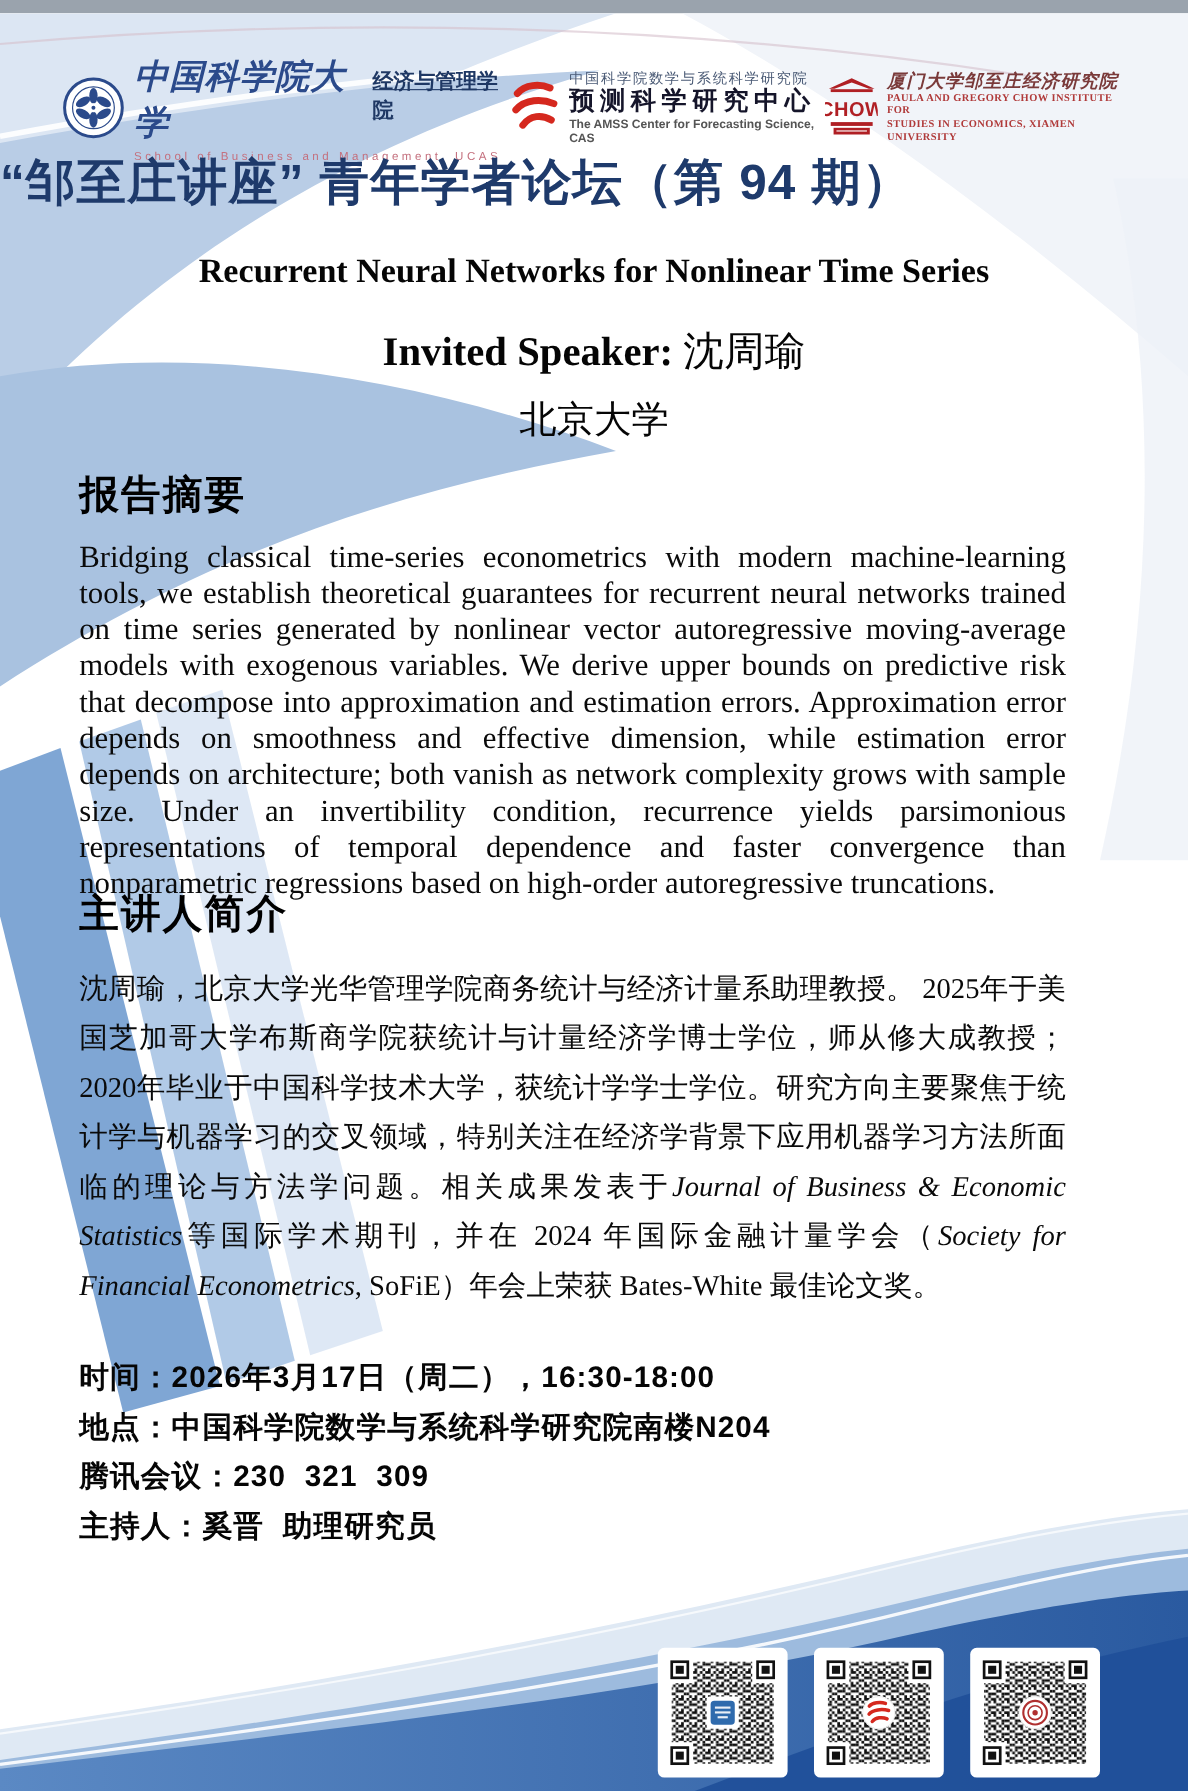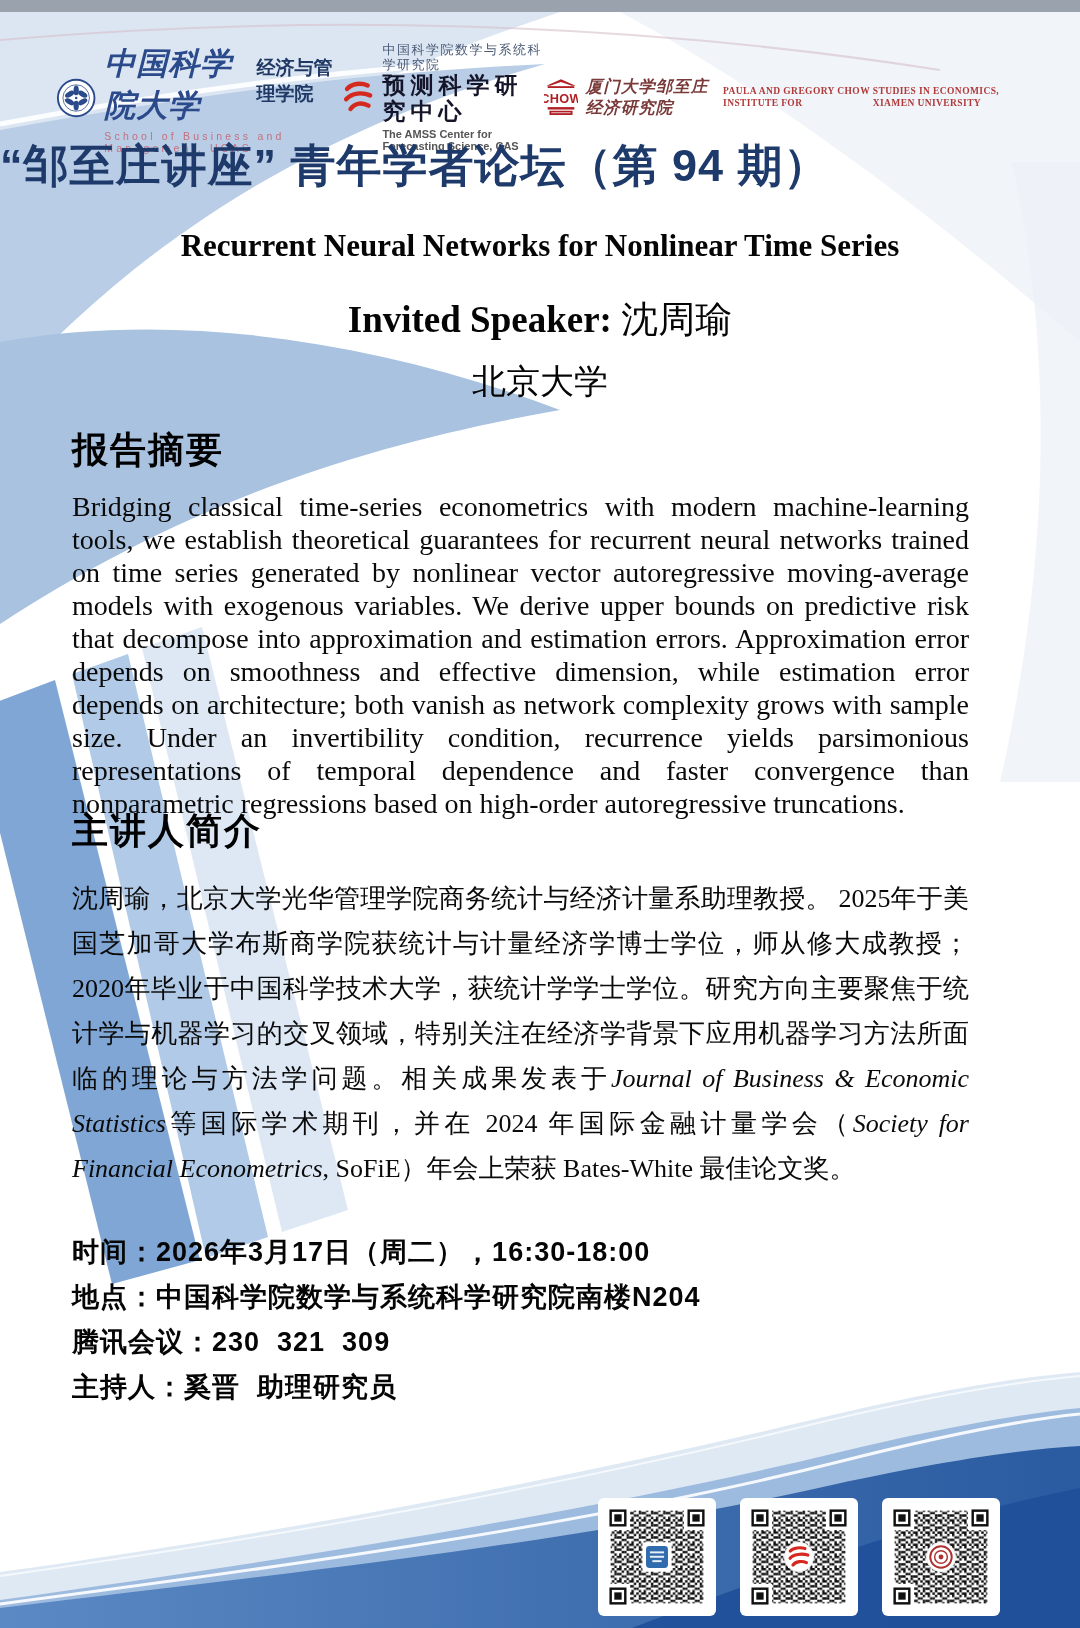--- a/index.html
+++ b/index.html
@@ -11,28 +11,28 @@
   .bg{position:absolute;left:0;top:0;width:1080px;height:1628px;}
   .abs{position:absolute;left:0;right:0;}
 
   
   .logos{position:absolute;top:46px;left:56px;right:52px;height:80px;
     display:flex;justify-content:space-between;align-items:center;}
   .logo{display:flex;align-items:center;gap:8px;}
   .l1-text .l1-row{display:flex;align-items:baseline;gap:8px;}
   .l1-name{font-family:"Liberation Serif",serif;font-weight:bold;font-style:italic;
     font-size:31px;color:#2b4a8b;letter-spacing:1px;}
-  .l1-dept{font-size:19px;font-weight:bold;color:#1f3864;}
+  .l1-dept{font-size:19px;font-weight:bold;color:#1f3864;text-decoration:underline;}
   .l1-en{font-size:10.5px;letter-spacing:3.2px;color:#c4707e;margin-top:3px;}
   .l2-text{display:flex;flex-direction:column;line-height:1.15;}
   .l2-a{font-size:13px;color:#4a5a75;letter-spacing:1.5px;}
   .l2-b{font-family:Liberation Mono, monospace;font-weight:bold;font-size:23px;
     color:#15152a;letter-spacing:5px;margin:1px 0;}
   .l2-c{font-size:11px;color:#555;font-weight:bold;}
-  .l3-text{display:flex;line-height:1.25;align-items:center;}
+  .l3-text{display:flex;flex-direction:column;line-height:1.25;}
   .l3-a{font-family:"Liberation Serif",serif;font-weight:bold;font-style:italic;
     font-size:16.5px;color:#7a3a3a;letter-spacing:1px;}
   .l3-b{font-family:"Liberation Serif",serif;font-size:9.5px;color:#b03a3a;
     font-weight:bold;letter-spacing:.4px;}
 
   
   .series-title{top:124px;text-align:left;font-weight:bold;font-size:45px;
     color:#1e3a6b;letter-spacing:1px;}
   .talk-title{top:216px;text-align:center;font-family:"Liberation Serif",serif;
     font-weight:bold;font-size:31px;color:#050505;}

